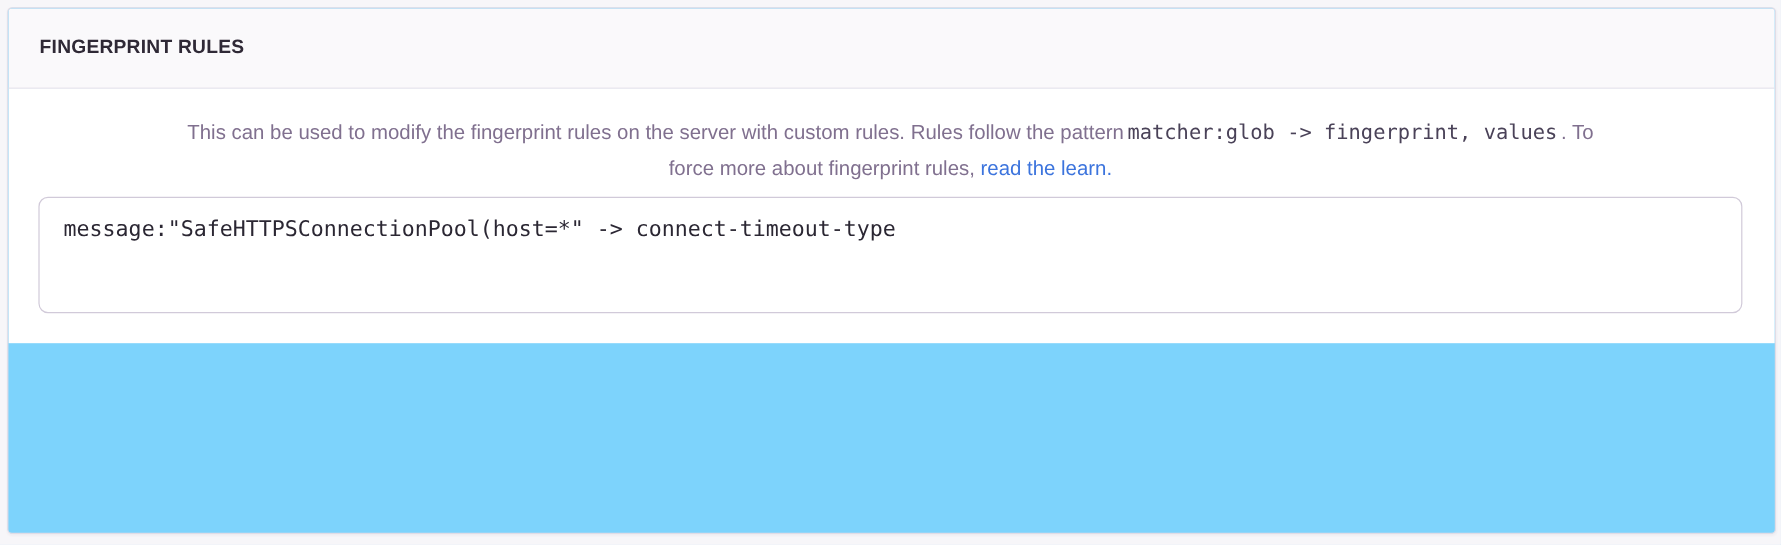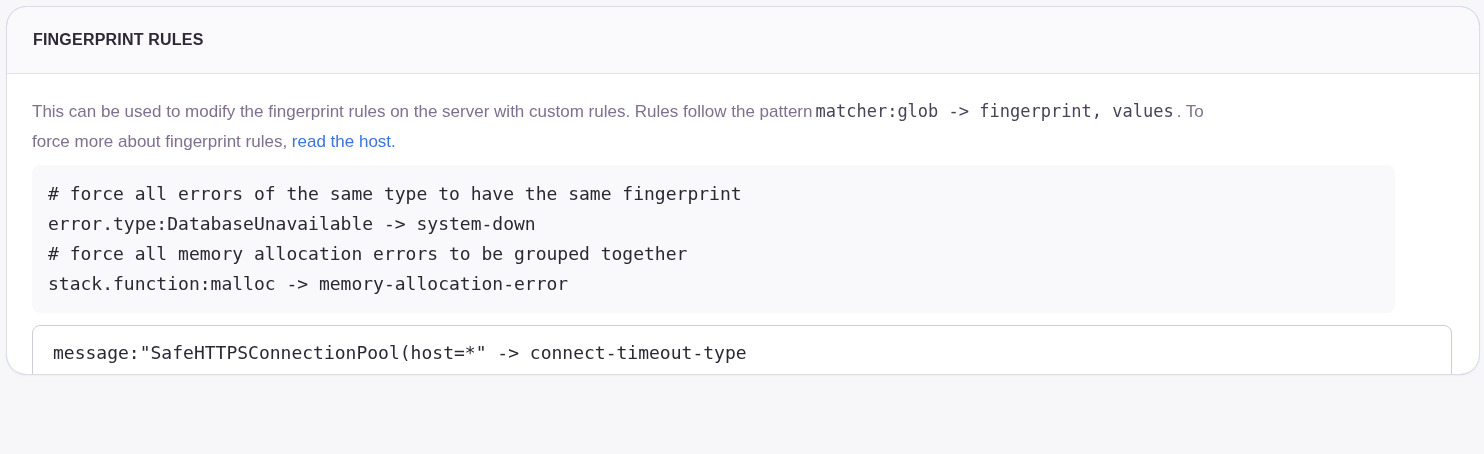--- a/index.html
+++ b/index.html
@@ -9,24 +9,24 @@
     width: 1484px;
     height: 454px;
     background: #f7f6f9;
     font-family: "Liberation Sans", sans-serif;
   }
   .panel {
     position: absolute;
     left: 6px;
     top: 6px;
     width: 1474px;
-    height: 369px;
+    height: 439px;
     background: #7dd3fc;
     border: 1px solid #e0dce6;
-    border-radius: 20px;
+    border-radius: 4px;
     box-shadow: 0 1px 2px rgba(40, 30, 60, 0.04);
     overflow: hidden;
   }
   .panel-header {
     height: 67px;
     display: flex;
     align-items: center;
     padding: 0 26px;
     background: #faf9fb;
     border-bottom: 1px solid #e6e2ea;
@@ -39,20 +39,21 @@
   }
   .panel-body {
     padding: 22px 27px 25px 25px;
     background: #ffffff;
   }
   .description {
     margin: 0 0 8px 0;
     font-size: 17px;
     line-height: 30px;
     color: #80708f;
+    text-align: center;
   }
   .inline-code {
     font-family: "DejaVu Sans Mono", monospace;
     font-size: 17px;
     color: #4a4258;
     margin: 0 3px;
   }
   .docs-link {
     color: #3c74dd;
     text-decoration: none;
@@ -89,20 +90,16 @@
   }
 </style>
 </head>
 <body>
 
 <div class="panel">
   <div class="panel-header">
     <span class="panel-title">FINGERPRINT RULES</span>
   </div>
   <div class="panel-body">
-    <p class="description"><span>This can be used to modify the fingerprint rules on the server with custom rules. Rules follow the pattern</span><code class="inline-code">matcher:glob -&gt; fingerprint, values</code><span>. To</span><br><span>force more about fingerprint rules, </span><a class="docs-link" href="#">read the host.</a></p>
-    <pre class="example-code"># force all errors of the same type to have the same fingerprint
-error.type:DatabaseUnavailable -&gt; system-down
-# force all memory allocation errors to be grouped together
-stack.function:malloc -&gt; memory-allocation-error</pre>
+    <p class="description"><span>This can be used to modify the fingerprint rules on the server with custom rules. Rules follow the pattern</span><code class="inline-code">matcher:glob -&gt; fingerprint, values</code><span>. To</span><br><span>force more about fingerprint rules, </span><a class="docs-link" href="#">read the learn.</a></p>
     <textarea class="rules-textarea" spellcheck="false" style="">message:"SafeHTTPSConnectionPool(host=*" -&gt; connect-timeout-type</textarea>
   </div>
 </div>
 
 </body></html>

